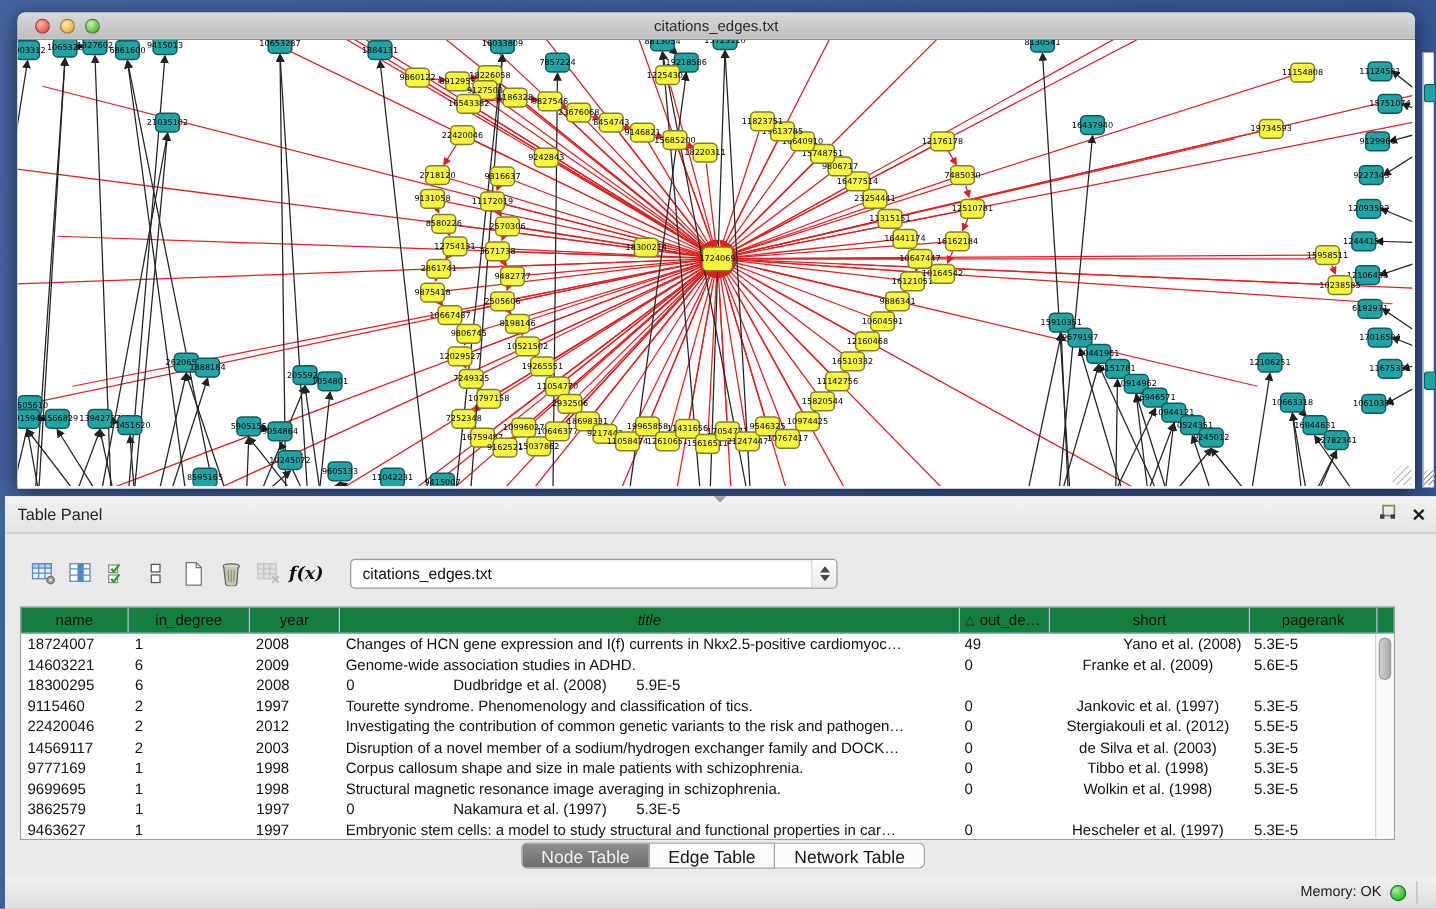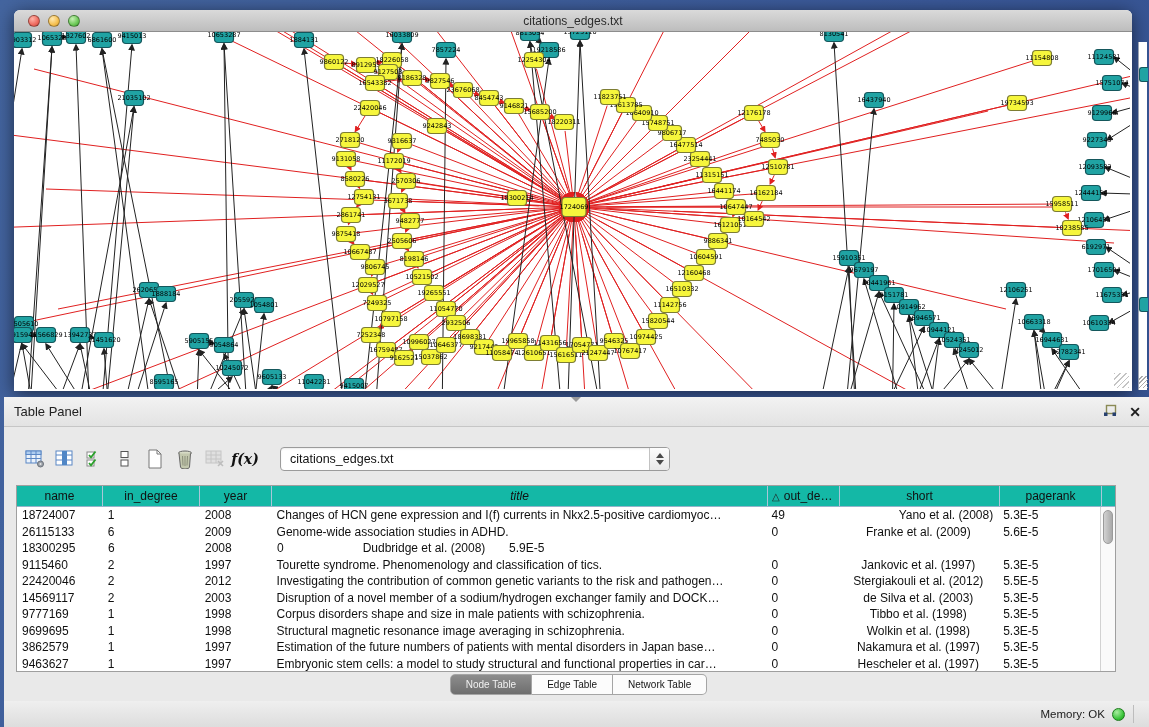--- a/index.html
+++ b/index.html
@@ -57,38 +57,38 @@
     background:linear-gradient(#fdfdfd,#e9e9e9); display:flex; flex-direction:column;
     align-items:center; justify-content:center; gap:2px; }
   .tri-up { width:0; height:0; border-left:4px solid transparent; border-right:4px solid transparent;
     border-bottom:5px solid #4a4a4a; }
   .tri-down { width:0; height:0; border-left:4px solid transparent; border-right:4px solid transparent;
     border-top:5px solid #4a4a4a; }
 
   
   .table-container { position:absolute; left:12px; top:88px; width:1100px; height:187px;
     background:#fff; border:1px solid #9f9f9f; }
-  .thead { display:flex; height:21px; background:#14b8a6; border-bottom:1px solid #93b4ca;text-align:center; }
+  .thead { display:flex; height:21px; background:#15803d; border-bottom:1px solid #93b4ca;text-align:center; }
   .th { font-size:12px; color:#111; display:flex; align-items:center; justify-content:center;
     border-right:1px solid #aac6d8; overflow:hidden; white-space:nowrap; }
   .th.align-left { justify-content:flex-start; padding-left:4px; }
   .th .sort { font-size:10px; margin-right:4px; color:#222; }
   .tbody { position:absolute; left:0; top:21px; right:15px; bottom:0; overflow:hidden; }
   .tr { display:flex; height:16.5px; background:#fff; }
   .td { font-size:12px; color:#101010; line-height:16.5px; padding:0 5px;
     white-space:nowrap; overflow:hidden; }
   .td.align-center { text-align:center; }
   .vscroll { position:absolute; right:0; top:21px; bottom:0; width:15px; background:#fafafa;
     border-left:1px solid #d2d2d2; }
   .vthumb { position:absolute; left:2px; right:2px; top:3px; height:34px; border-radius:6px;
     border:1px solid #9a9a9a; background:linear-gradient(90deg,#d2d2d2,#a9a9a9); }
 
   
   .tabbar { position:absolute; left:0; top:277px; width:100%; display:flex; justify-content:center; }
-  .tab { height:21px; line-height:20px; font-size:10px; padding:0 15px; background:#fcfcfc;
+  .tab { height:21px; line-height:20px; font-size:14px; padding:0 15px; background:#fcfcfc;
     border:1px solid #a5a5a5; border-left:0; color:#151515; }
   .tab:first-child { border-left:1px solid #a5a5a5; border-radius:5px 0 0 5px; }
   .tab:last-child { border-radius:0 5px 5px 0; }
   .tab.selected { background:linear-gradient(#8d8d8d,#6e6e6e); color:#f1f1f1; }
 
   
   .statusbar { position:absolute; left:0; bottom:0; width:100%; height:26px;
     background:linear-gradient(#efefef,#dddddd); display:flex; align-items:center;
     justify-content:flex-end; }
   .mem-label { font-size:11.5px; color:#1a1a1a; margin-right:7px; }
@@ -1089,21 +1089,21 @@
         <div class="tr">
           <div class="td align-left" style="width: 86px;">18724007</div>
           <div class="td align-left" style="width: 97px;">1</div>
           <div class="td align-left" style="width: 72px;">2008</div>
           <div class="td align-left" style="width: 496px;">Changes of HCN gene expression and I(f) currents in Nkx2.5-positive cardiomyoc…</div>
           <div class="td align-left" style="width: 72px;">49</div>
           <div class="td align-center" style="width: 160px; text-align: right;">Yano et al. (2008)</div>
           <div class="td align-left" style="width: 102px;">5.3E-5</div>
         </div>
         <div class="tr">
-          <div class="td align-left" style="width: 86px;">26115133</div>
+          <div class="td align-left" style="width: 86px;">14603221</div>
           <div class="td align-left" style="width: 97px;">6</div>
           <div class="td align-left" style="width: 72px;">2009</div>
           <div class="td align-left" style="width: 496px;">Genome-wide association studies in ADHD.</div>
           <div class="td align-left" style="width: 72px;">0</div>
           <div class="td align-center" style="width: 160px;">Franke et al. (2009)</div>
           <div class="td align-left" style="width: 102px;">5.6E-5</div>
         </div>
         <div class="tr">
           <div class="td align-left" style="width: 86px;">18300295</div>
           <div class="td align-left" style="width: 97px;">6</div>
@@ -1136,39 +1136,38 @@
           <div class="td align-left" style="width: 72px;">2003</div>
           <div class="td align-left" style="width: 496px;">Disruption of a novel member of a sodium/hydrogen exchanger family and DOCK…</div>
           <div class="td align-left" style="width: 72px;">0</div>
           <div class="td align-center" style="width: 160px;">de Silva et al. (2003)</div>
           <div class="td align-left" style="width: 102px;">5.3E-5</div>
         </div>
         <div class="tr">
           <div class="td align-left" style="width: 86px;">9777169</div>
           <div class="td align-left" style="width: 97px;">1</div>
           <div class="td align-left" style="width: 72px;">1998</div>
-          <div class="td align-left" style="width: 496px;">Corpus disorders shape and size in male patients with schizophrenia.</div>
+          <div class="td align-left" style="width: 496px;">Corpus callosum shape and size in male patients with schizophrenia.</div>
           <div class="td align-left" style="width: 72px;">0</div>
           <div class="td align-center" style="width: 160px;">Tibbo et al. (1998)</div>
           <div class="td align-left" style="width: 102px;">5.3E-5</div>
         </div>
         <div class="tr">
           <div class="td align-left" style="width: 86px;">9699695</div>
           <div class="td align-left" style="width: 97px;">1</div>
           <div class="td align-left" style="width: 72px;">1998</div>
           <div class="td align-left" style="width: 496px;">Structural magnetic resonance image averaging in schizophrenia.</div>
           <div class="td align-left" style="width: 72px;">0</div>
           <div class="td align-center" style="width: 160px;">Wolkin et al. (1998)</div>
           <div class="td align-left" style="width: 102px;">5.3E-5</div>
         </div>
         <div class="tr">
           <div class="td align-left" style="width: 86px;">3862579</div>
           <div class="td align-left" style="width: 97px;">1</div>
           <div class="td align-left" style="width: 72px;">1997</div>
-          <div class="td align-left" style="width: 496px;">Estimation of the future numbers of patients with mental disorders in Japan base…</div>
           <div class="td align-left" style="width: 72px;">0</div>
           <div class="td align-center" style="width: 160px;">Nakamura et al. (1997)</div>
           <div class="td align-left" style="width: 102px;">5.3E-5</div>
         </div>
         <div class="tr">
           <div class="td align-left" style="width: 86px;">9463627</div>
           <div class="td align-left" style="width: 97px;">1</div>
           <div class="td align-left" style="width: 72px;">1997</div>
           <div class="td align-left" style="width: 496px;">Embryonic stem cells: a model to study structural and functional properties in car…</div>
           <div class="td align-left" style="width: 72px;">0</div>

